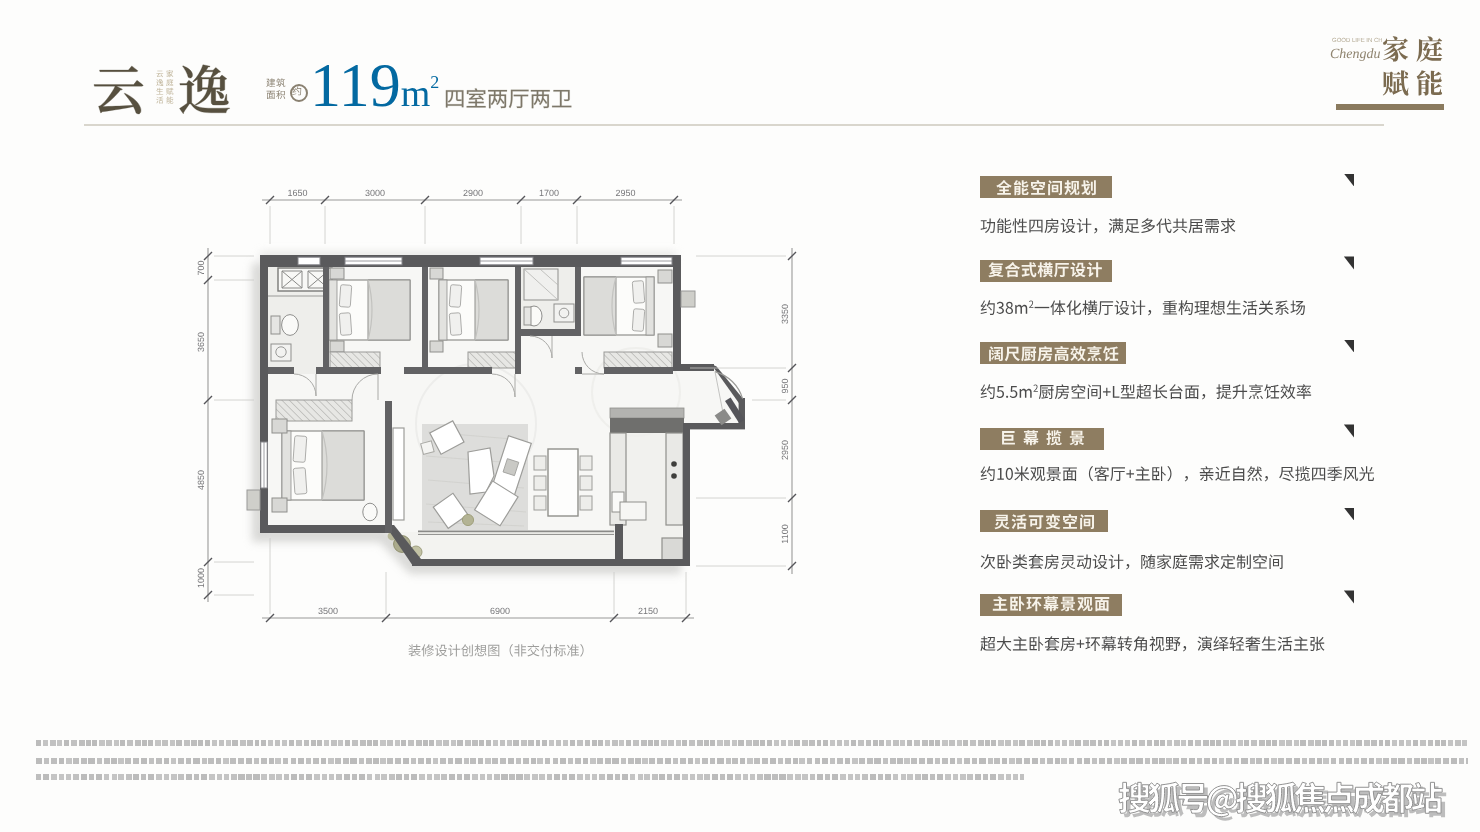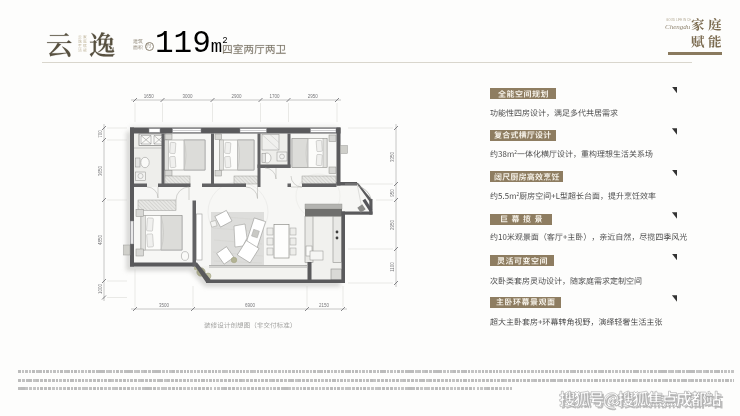--- a/index.html
+++ b/index.html
@@ -203,21 +203,21 @@
 <svg class="abs" style="left:133px;top:44.5px;overflow:visible;" width="10" height="6">
     <use href="#gsa13" transform="translate(0.00 4.13) scale(0.004800 -0.004800)" fill="#8a8171"></use>
     <use href="#gsa14" transform="translate(5.00 4.13) scale(0.004800 -0.004800)" fill="#8a8171"></use>
   </svg>
 
 <div class="abs" style="left:145px;top:41.5px;width:7px;height:7px;border:0.5px solid #8a8171;border-radius:50%;"></div>
 <svg class="abs" style="left:146.4px;top:42.6px;overflow:visible;" width="5" height="7">
     <use href="#gsa15" transform="translate(0.00 4.30) scale(0.005000 -0.005000)" fill="#8a8171"></use>
   </svg>
 
-<div class="abs" style="left:155px;top:29px;font-family:Liberation Mono, monospace;font-size:31px;color:#000000;line-height:24px;">119<span style="font-size:19px;">m</span><sup style="font-size:9px;vertical-align:9px;">2</sup></div>
+<div class="abs" style="left:155px;top:29px;font-family:Liberation Serif, serif;font-size:31px;color:#0369a1;line-height:24px;">119<span style="font-size:19px;">m</span><sup style="font-size:9px;vertical-align:9px;">2</sup></div>
 
 <svg class="abs" style="left:222px;top:44px;overflow:visible;" width="65" height="14">
     <use href="#gsa16" transform="translate(0.00 9.20) scale(0.010700 -0.010700)" fill="#7e786a" stroke="#7e786a" stroke-width="8"></use>
     <use href="#gsa17" transform="translate(10.70 9.20) scale(0.010700 -0.010700)" fill="#7e786a" stroke="#7e786a" stroke-width="8"></use>
     <use href="#gsa18" transform="translate(21.40 9.20) scale(0.010700 -0.010700)" fill="#7e786a" stroke="#7e786a" stroke-width="8"></use>
     <use href="#gsa19" transform="translate(32.10 9.20) scale(0.010700 -0.010700)" fill="#7e786a" stroke="#7e786a" stroke-width="8"></use>
     <use href="#gsa18" transform="translate(42.80 9.20) scale(0.010700 -0.010700)" fill="#7e786a" stroke="#7e786a" stroke-width="8"></use>
     <use href="#gsa20" transform="translate(53.50 9.20) scale(0.010700 -0.010700)" fill="#7e786a" stroke="#7e786a" stroke-width="8"></use>
   </svg>
 

